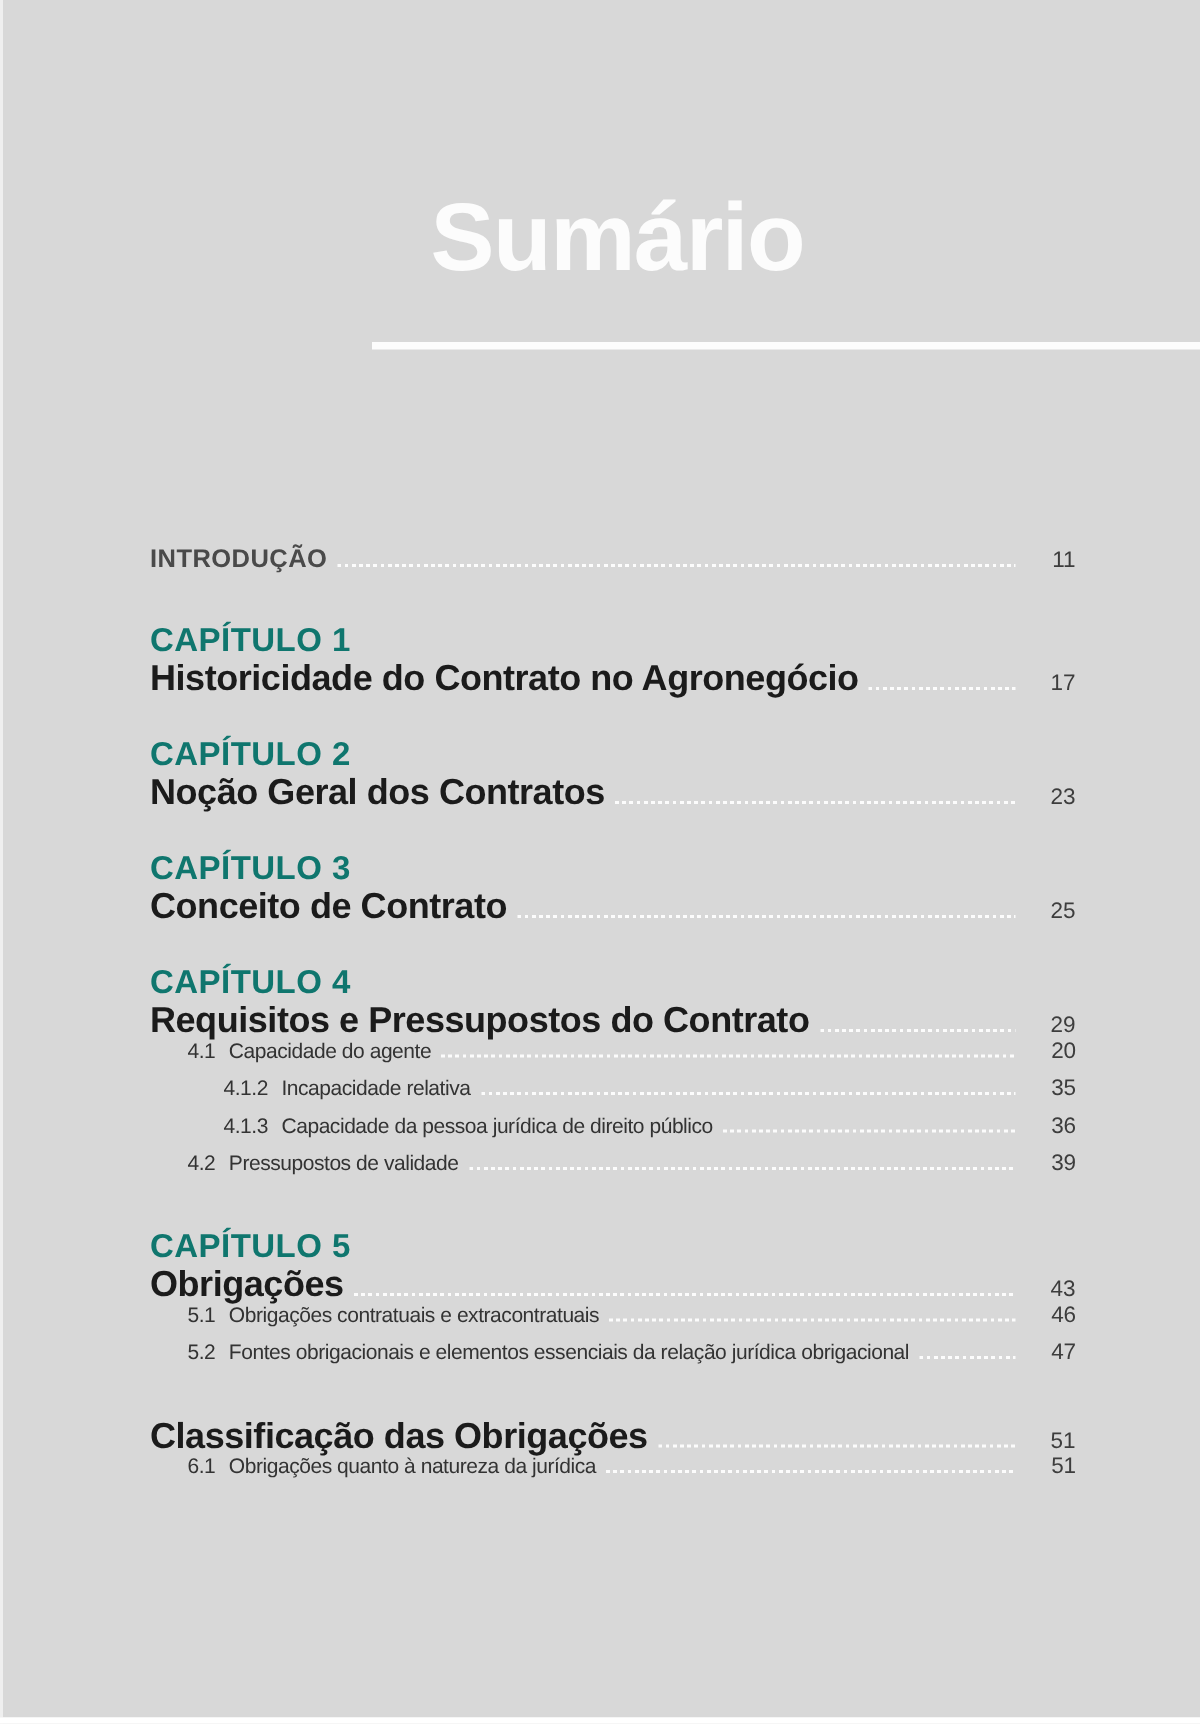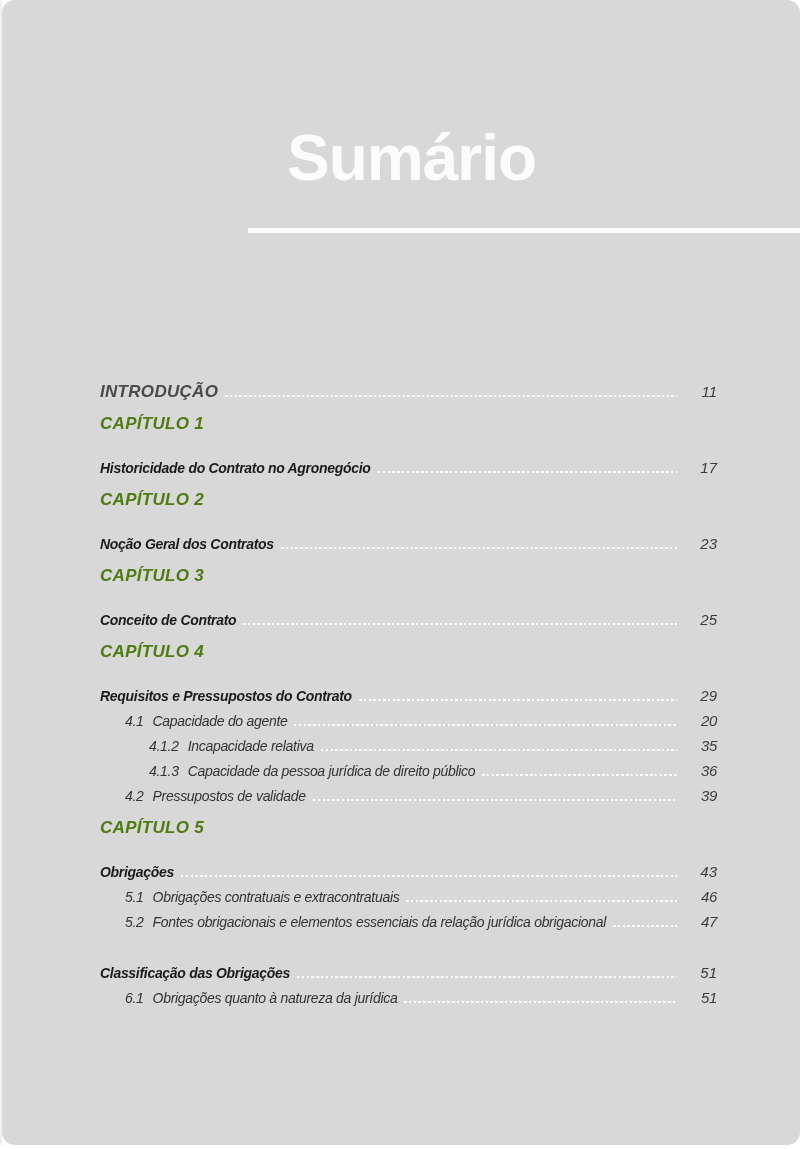--- a/index.html
+++ b/index.html
@@ -8,21 +8,20 @@
     position:relative;
     background:#ffffff;
     font-family:"Liberation Sans","DejaVu Sans",sans-serif;
     overflow:hidden;
   }
   .page {
     position:absolute;
     left:2px; top:0; right:0; bottom:4px;
     background:#d8d8d8;
     overflow:hidden;
-    border-radius:13px;
   }
   .title {
     position:absolute;
     left:285px; top:126px;
     font-size:64px;
     line-height:64px;
     font-weight:bold;
     letter-spacing:-1px;
     color:#fcfcfc;
   }
@@ -34,37 +33,36 @@
   }
   .toc {
     position:absolute;
     left:98px; right:83px; top:363px;
   }
   .row {
     display:flex;
     align-items:baseline;
     height:25px;
     white-space:nowrap;
-    font-style:italic;
   }
   .block { margin-top:26px; }
   .cap-label {
-    font-size:17px;
+    font-size:22px;
     font-weight:bold;
     letter-spacing:0.3px;
-    color:#4d7c0f;
+    color:#0f766e;
   }
   .intro-label {
     font-size:17px;
     font-weight:bold;
     letter-spacing:0.3px;
     color:#4a4a4a;
   }
   .entry-title {
-    font-size:14px;
+    font-size:24px;
     font-weight:bold;
     letter-spacing:-0.3px;
     color:#1b1b1b;
   }
   .item { font-size:14px; letter-spacing:-0.3px; color:#333333; }
   .item .num { margin-right:9px; }
   .ind1 { margin-left:25px; }
   .ind2 { margin-left:49px; }
   .dots {
     flex:1 1 0;
@@ -72,21 +70,20 @@
     height:2px;
     margin:0 6px 0 7px;
     background-image:repeating-linear-gradient(90deg,#fcfcfc 0 2.5px,transparent 2.5px 4.8px);
   }
   .pg {
     flex:0 0 34px;
     width:34px;
     text-align:right;
     font-size:15px;
     color:#3d3d3d;
-    margin-top:20px;
   }
   .edge-left {
     position:absolute; left:0; top:0; bottom:0; width:2px; background:#efefef;
   }
   .edge-bottom {
     position:absolute; left:0; right:0; bottom:0; height:4px; background:#ffffff;
   }
 </style>
 </head>
 <body>

